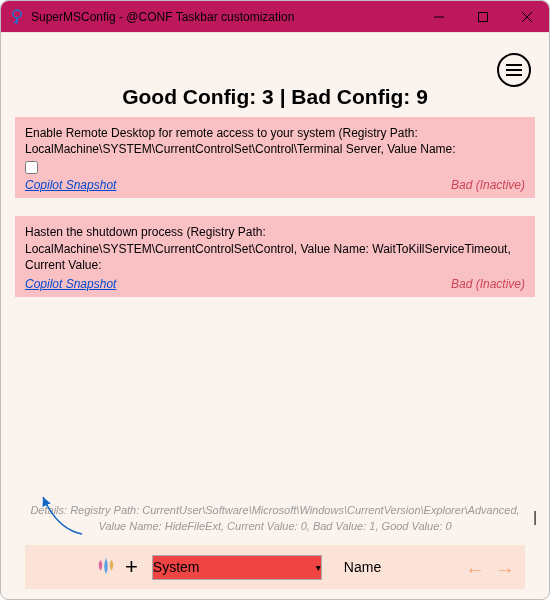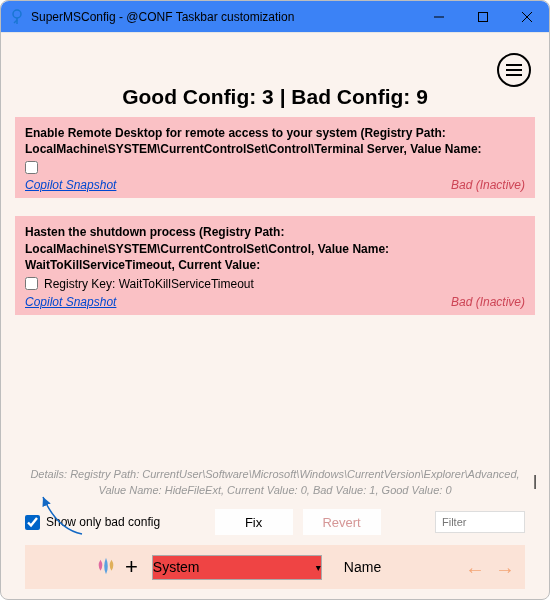--- a/index.html
+++ b/index.html
@@ -1,33 +1,33 @@
 <!DOCTYPE html>
 <html><head>
 <meta charset="utf-8">
 <style>
   * { box-sizing: border-box; margin: 0; padding: 0; }
   html, body { width: 550px; height: 600px; overflow: hidden; font-family: "Segoe UI", Arial, sans-serif; font-size: 12px; background: #fff; }
   .window { width: 550px; height: 600px; border: 1px solid #bdbdbd; border-radius: 8px; background: #fbf3ee; display: flex; flex-direction: column; position: relative; }
-  .titlebar { height: 32px; background: #3b82f6; border-top-left-radius: 8px; border-top-right-radius: 8px; display: flex; align-items: center; padding-left: 8px; border-bottom: 1px solid #e5e5e5; }
+  .titlebar { height: 32px; background: #be185d; border-top-left-radius: 8px; border-top-right-radius: 8px; display: flex; align-items: center; padding-left: 8px; border-bottom: 1px solid #e5e5e5; }
   .titlebar .app-icon { width: 16px; height: 16px; margin-right: 6px; }
   .titlebar .title-text { flex: 1; color: #000; font-size: 12px; }
   .win-controls { display: flex; height: 100%; }
   .win-btn { width: 44px; height: 100%; display: flex; align-items: center; justify-content: center; color: #000; }
   .win-btn svg { display:block; }
   .body-area { flex: 1; position: relative; padding: 6px 8px 8px 8px; display: flex; flex-direction: column; }
   .hamburger { position: absolute; top: 20px; right: 18px; width: 34px; height: 34px; border: 2px solid #000; border-radius: 50%; display: flex; align-items: center; justify-content: center; }
   .hamburger div { width: 16px; height: 2px; background: #000; position: relative; }
   .hamburger div::before, .hamburger div::after { content: ""; position: absolute; width: 16px; height: 2px; background: #000; left: 0; }
   .hamburger div::before { top: -5px; }
   .hamburger div::after { top: 5px; }
   .heading { text-align: center; font-weight: bold; font-size: 21px; color: #000; margin-top: 46px; margin-bottom: 8px; }
   .cards { padding: 0 6px; }
   .card { background: #fac1c5; padding: 8px 10px 6px 10px; margin-bottom: 18px; }
-  .card .card-title { font-weight: bold; font-size: 12px; color: #000; line-height: 1.35; margin-bottom: 4px; }
+  .card .card-title { font-weight: normal; font-size: 12px; color: #000; line-height: 1.35; margin-bottom: 4px; }
   .reg-row { display: flex; align-items: center; gap: 6px; margin-bottom: 4px; }
   .reg-row input[type=checkbox] { width: 13px; height: 13px; accent-color: #fff; }
   .reg-row .reg-label { color: #000; font-size: 12px; }
   .card-footer { display: flex; justify-content: space-between; align-items: center; }
   .snapshot-link { color: #0048d0; text-decoration: underline; font-style: italic; font-size: 12px; }
   .status { color: #cd4556; font-style: italic; font-size: 12px; }
   .details-area { margin-top: auto; padding: 0 10px; position: relative; }
   .details-text { color: #999; text-align: center; font-size: 11px; line-height: 1.45; margin-bottom: 10px; font-style: italic; }
   .caret { position: absolute; right: 4px; top: 6px; color: #000; font-size: 14px; }
   .controls-row { display: flex; align-items: center; gap: 10px; padding: 0 6px; margin-bottom: 10px; }
@@ -99,51 +99,32 @@
           <input type="checkbox" style="">
         </div>
         <div class="card-footer">
           <a class="snapshot-link">Copilot Snapshot</a>
           <span class="status">Bad (Inactive)</span>
         </div>
       </div>
 
       <div class="card">
         <div class="card-title">Hasten the shutdown process (Registry Path: LocalMachine\SYSTEM\CurrentControlSet\Control, Value Name: WaitToKillServiceTimeout, Current Value:</div>
-        <div class="reg-row">
-          <input type="checkbox" style="">
-          <span class="reg-label">Registry Key: WaitToKillServiceTimeout</span>
-        </div>
         <div class="card-footer">
           <a class="snapshot-link">Copilot Snapshot</a>
           <span class="status">Bad (Inactive)</span>
         </div>
       </div>
 
     </div>
 
     <div class="details-area">
       <div class="details-text">Details: Registry Path: CurrentUser\Software\Microsoft\Windows\CurrentVersion\Explorer\Advanced, Value Name: HideFileExt, Current Value: 0, Bad Value: 1, Good Value: 0</div>
       <span class="caret">|</span>
 
-      <div class="controls-row">
-        <div class="show-bad">
-          <input type="checkbox" checked="" style="">
-          <label>Show only bad config</label>
-        </div>
-        <div class="spacer"></div>
-        <div class="fix-btn">
-            <span>Fix</span>
-          </div>
-        <div class="revert-btn">
-            <span>Revert</span>
-          </div>
-        <div class="spacer"></div>
-        <input class="filter-input" placeholder="Filter" style="">
-      </div>
 
       <div class="bottom-bar">
         <span class="copilot-icon">
           <svg viewBox="0 0 24 24" width="22" height="22">
             <path d="M6 4 Q2 10 6 16 Q10 10 6 4" fill="#e06aa0"></path>
             <path d="M12 2 Q8 12 12 20 Q16 12 12 2" fill="#5aa0e0"></path>
             <path d="M18 4 Q14 10 18 16 Q22 10 18 4" fill="#e0b05a"></path>
           </svg>
         </span>
         <span class="plus">+</span>

